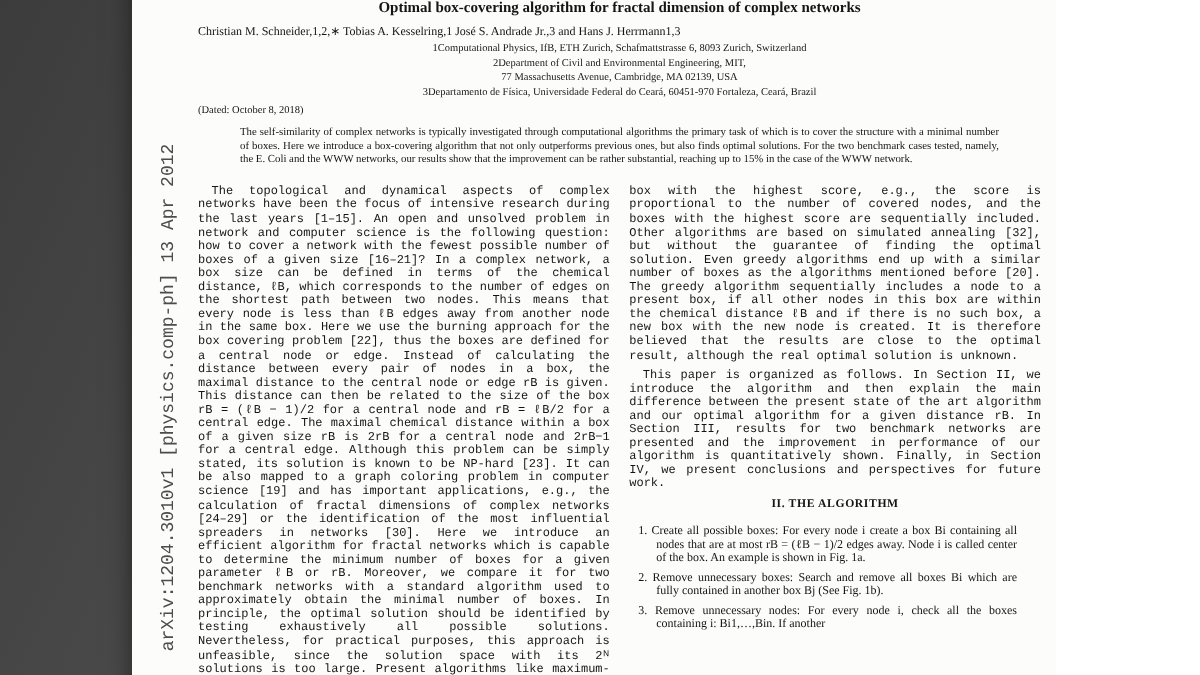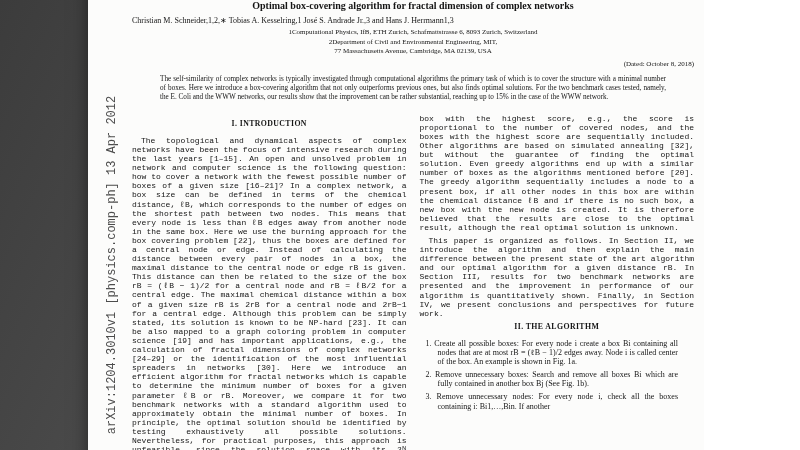--- a/index.html
+++ b/index.html
@@ -43,21 +43,21 @@
   }
   .authors {
     font-size: 8px; 
     margin: 0 0 3px 0;
   }
   .affil {
     font-size: 7px; 
     text-align: center; line-height: 9.6px;
   }
   .date {
-    font-size: 7px; text-align: right;
+    font-size: 7px; text-align: left;
     margin-top: 3px;
   }
   .abstract {
     font-size: 7.2px; line-height: 9px;
     text-align: justify;
     margin: 7px 28px 12px 28px;
   }
   .columns {
     display: flex; gap: 13px;
     margin-top: 8px;
@@ -102,29 +102,29 @@
 
     <div class="content">
 
       <h1 class="title">Optimal box-covering algorithm for fractal dimension of complex networks</h1>
 
       <div class="authors">Christian M. Schneider,1,2,∗ Tobias A. Kesselring,1 José S. Andrade Jr.,3 and Hans J. Herrmann1,3</div>
 
       <div class="affil">1Computational Physics, IfB, ETH Zurich, Schafmattstrasse 6, 8093 Zurich, Switzerland</div>
       <div class="affil">2Department of Civil and Environmental Engineering, MIT,</div>
       <div class="affil">77 Massachusetts Avenue, Cambridge, MA 02139, USA</div>
+      <div class="affil">3Departamento de Física, Universidade Federal do Ceará, 60451-970 Fortaleza, Ceará, Brazil</div>
 
       <div class="date">(Dated: October 8, 2018)</div>
 
       <div class="abstract">The self-similarity of complex networks is typically investigated through computational algorithms the primary task of which is to cover the structure with a minimal number of boxes. Here we introduce a box-covering algorithm that not only outperforms previous ones, but also finds optimal solutions. For the two benchmark cases tested, namely, the E. Coli and the WWW networks, our results show that the improvement can be rather substantial, reaching up to 15% in the case of the WWW network.</div>
 
       <div class="columns">
 
         <div class="col">
-          <div class="sec-heading">I. INTRODUCTION</div>
           <p class="para indent">The topological and dynamical aspects of complex networks have been the focus of intensive research during the last years [1–15]. An open and unsolved problem in network and computer science is the following question: how to cover a network with the fewest possible number of boxes of a given size [16–21]? In a complex network, a box size can be defined in terms of the chemical distance, ℓB, which corresponds to the number of edges on the shortest path between two nodes. This means that every node is less than ℓB edges away from another node in the same box. Here we use the burning approach for the box covering problem [22], thus the boxes are defined for a central node or edge. Instead of calculating the distance between every pair of nodes in a box, the maximal distance to the central node or edge rB is given. This distance can then be related to the size of the box rB = (ℓB − 1)/2 for a central node and rB = ℓB/2 for a central edge. The maximal chemical distance within a box of a given size rB is 2rB for a central node and 2rB−1 for a central edge. Although this problem can be simply stated, its solution is known to be NP-hard [23]. It can be also mapped to a graph coloring problem in computer science [19] and has important applications, e.g., the calculation of fractal dimensions of complex networks [24–29] or the identification of the most influential spreaders in networks [30]. Here we introduce an efficient algorithm for fractal networks which is capable to determine the minimum number of boxes for a given parameter ℓB or rB. Moreover, we compare it for two benchmark networks with a standard algorithm used to approximately obtain the minimal number of boxes. In principle, the optimal solution should be identified by testing exhaustively all possible solutions. Nevertheless, for practical purposes, this approach is unfeasible, since the solution space with its 2ᴺ solutions is too large. Present algorithms like maximum-excluded-mass-burning [22] and merging algorithms [31] are based on the sequential addition of the</p>
         </div>
 
         <div class="col">
           <p class="para">box with the highest score, e.g., the score is proportional to the number of covered nodes, and the boxes with the highest score are sequentially included. Other algorithms are based on simulated annealing [32], but without the guarantee of finding the optimal solution. Even greedy algorithms end up with a similar number of boxes as the algorithms mentioned before [20]. The greedy algorithm sequentially includes a node to a present box, if all other nodes in this box are within the chemical distance ℓB and if there is no such box, a new box with the new node is created. It is therefore believed that the results are close to the optimal result, although the real optimal solution is unknown.</p>
           <p class="para indent">This paper is organized as follows. In Section II, we introduce the algorithm and then explain the main difference between the present state of the art algorithm and our optimal algorithm for a given distance rB. In Section III, results for two benchmark networks are presented and the improvement in performance of our algorithm is quantitatively shown. Finally, in Section IV, we present conclusions and perspectives for future work.</p>
           <div class="sec-heading second">II. THE ALGORITHM</div>
           <p class="list-item">1. Create all possible boxes: For every node i create a box Bi containing all nodes that are at most rB = (ℓB − 1)/2 edges away. Node i is called center of the box. An example is shown in Fig. 1a.</p>
           <p class="list-item">2. Remove unnecessary boxes: Search and remove all boxes Bi which are fully contained in another box Bj (See Fig. 1b).</p>
           <p class="list-item">3. Remove unnecessary nodes: For every node i, check all the boxes containing i: Bi1,…,Bin. If another</p>

